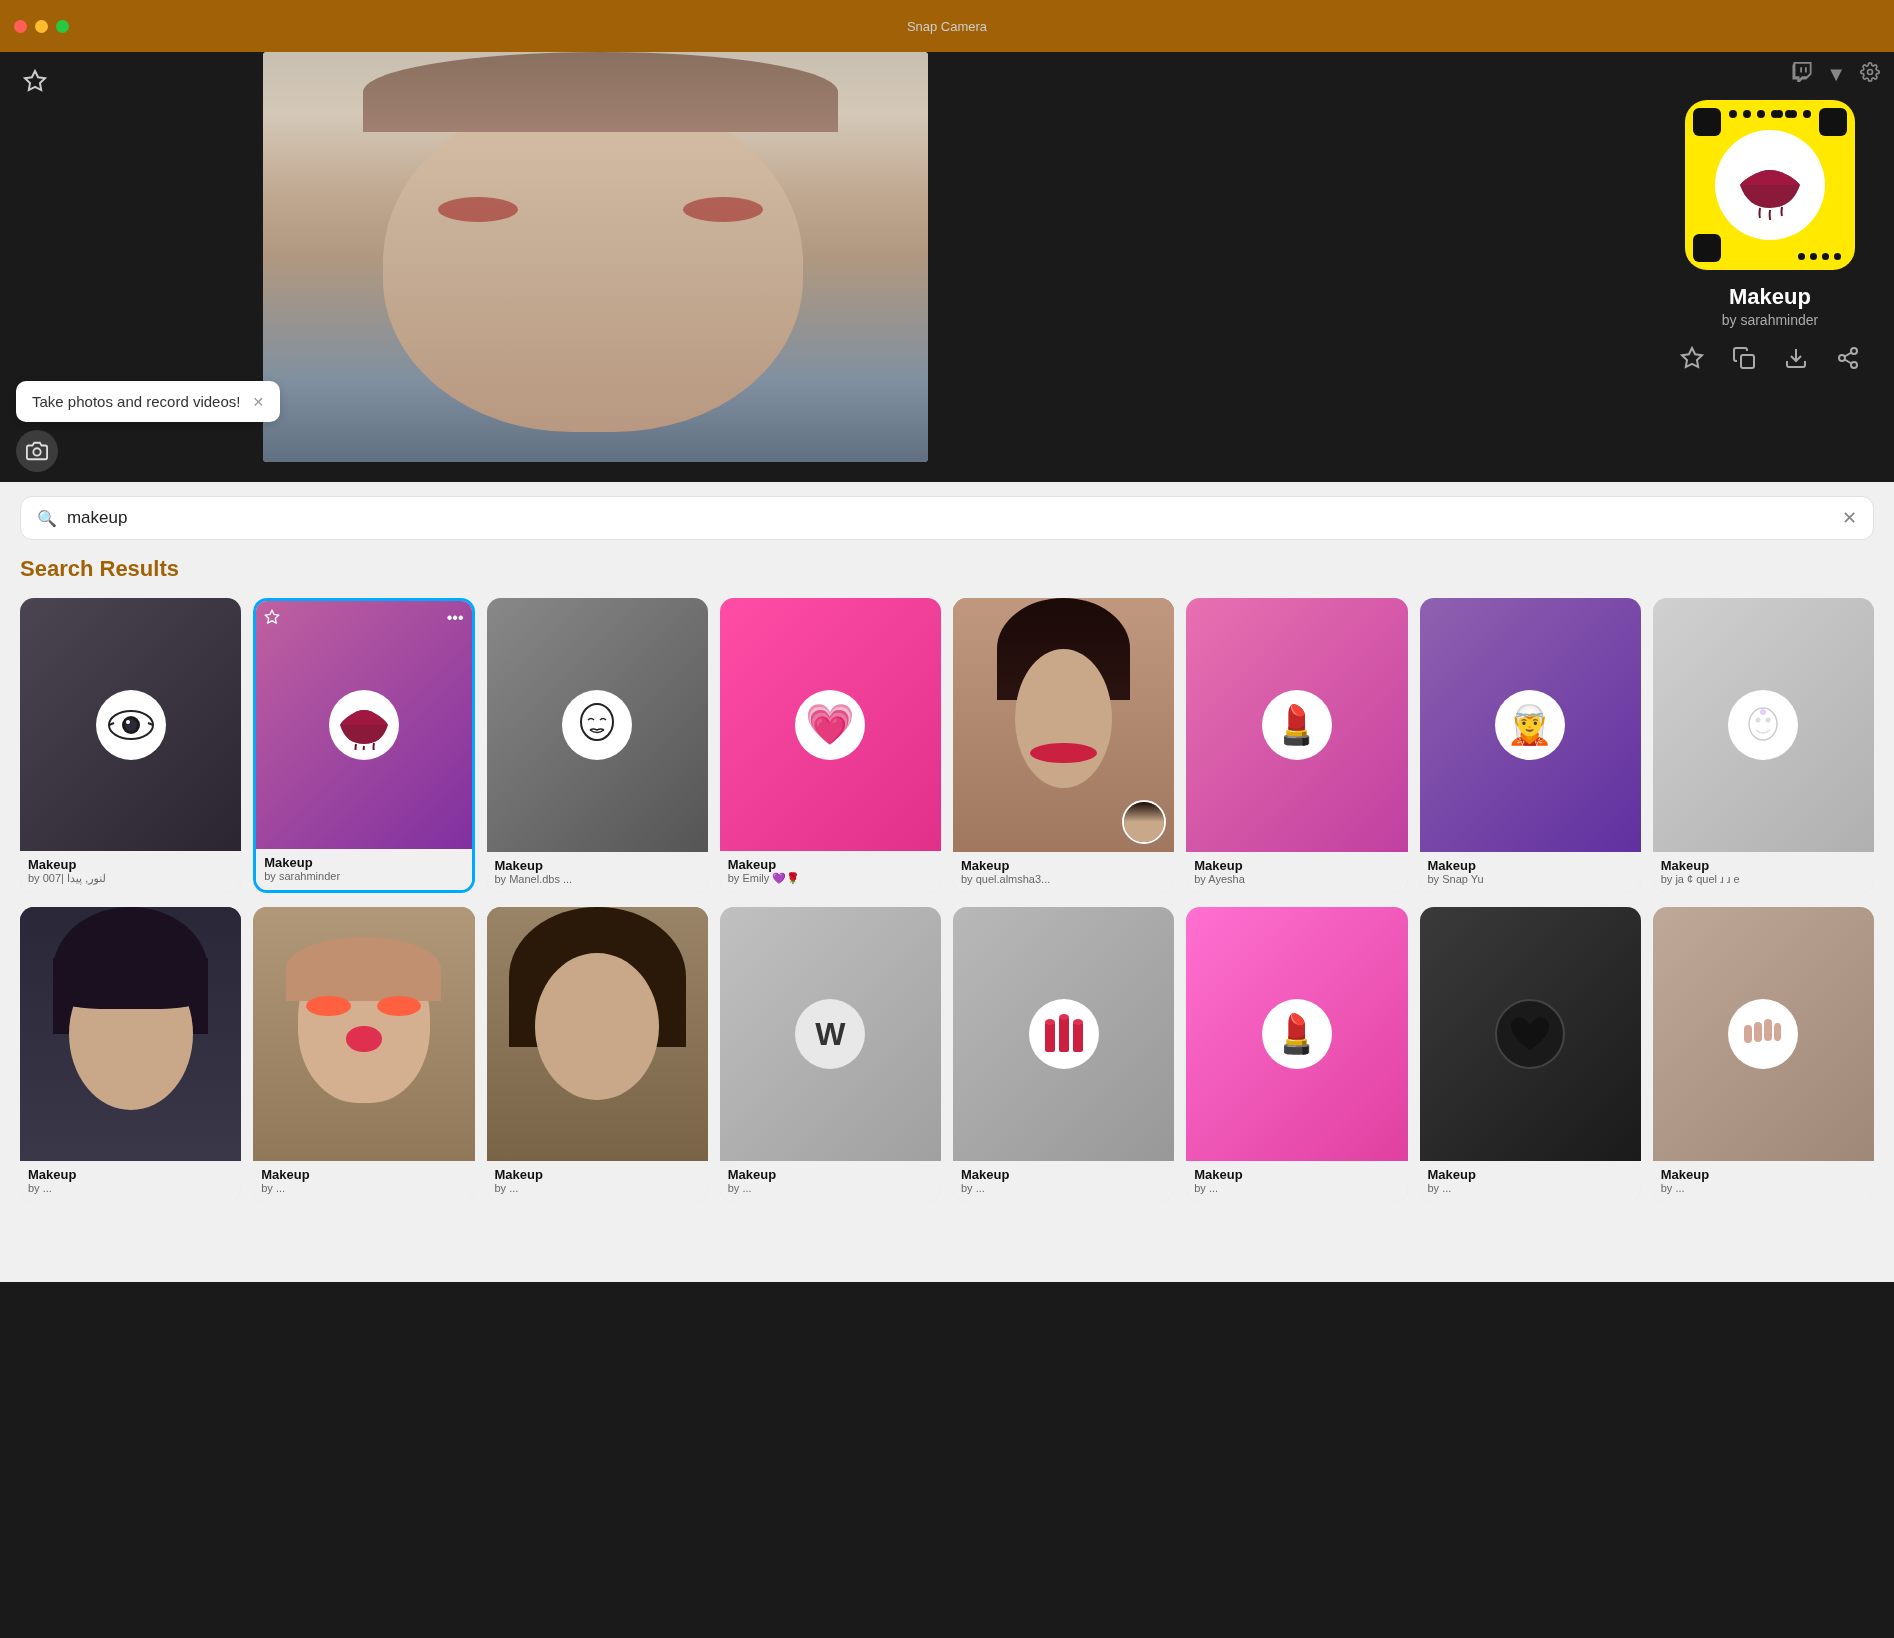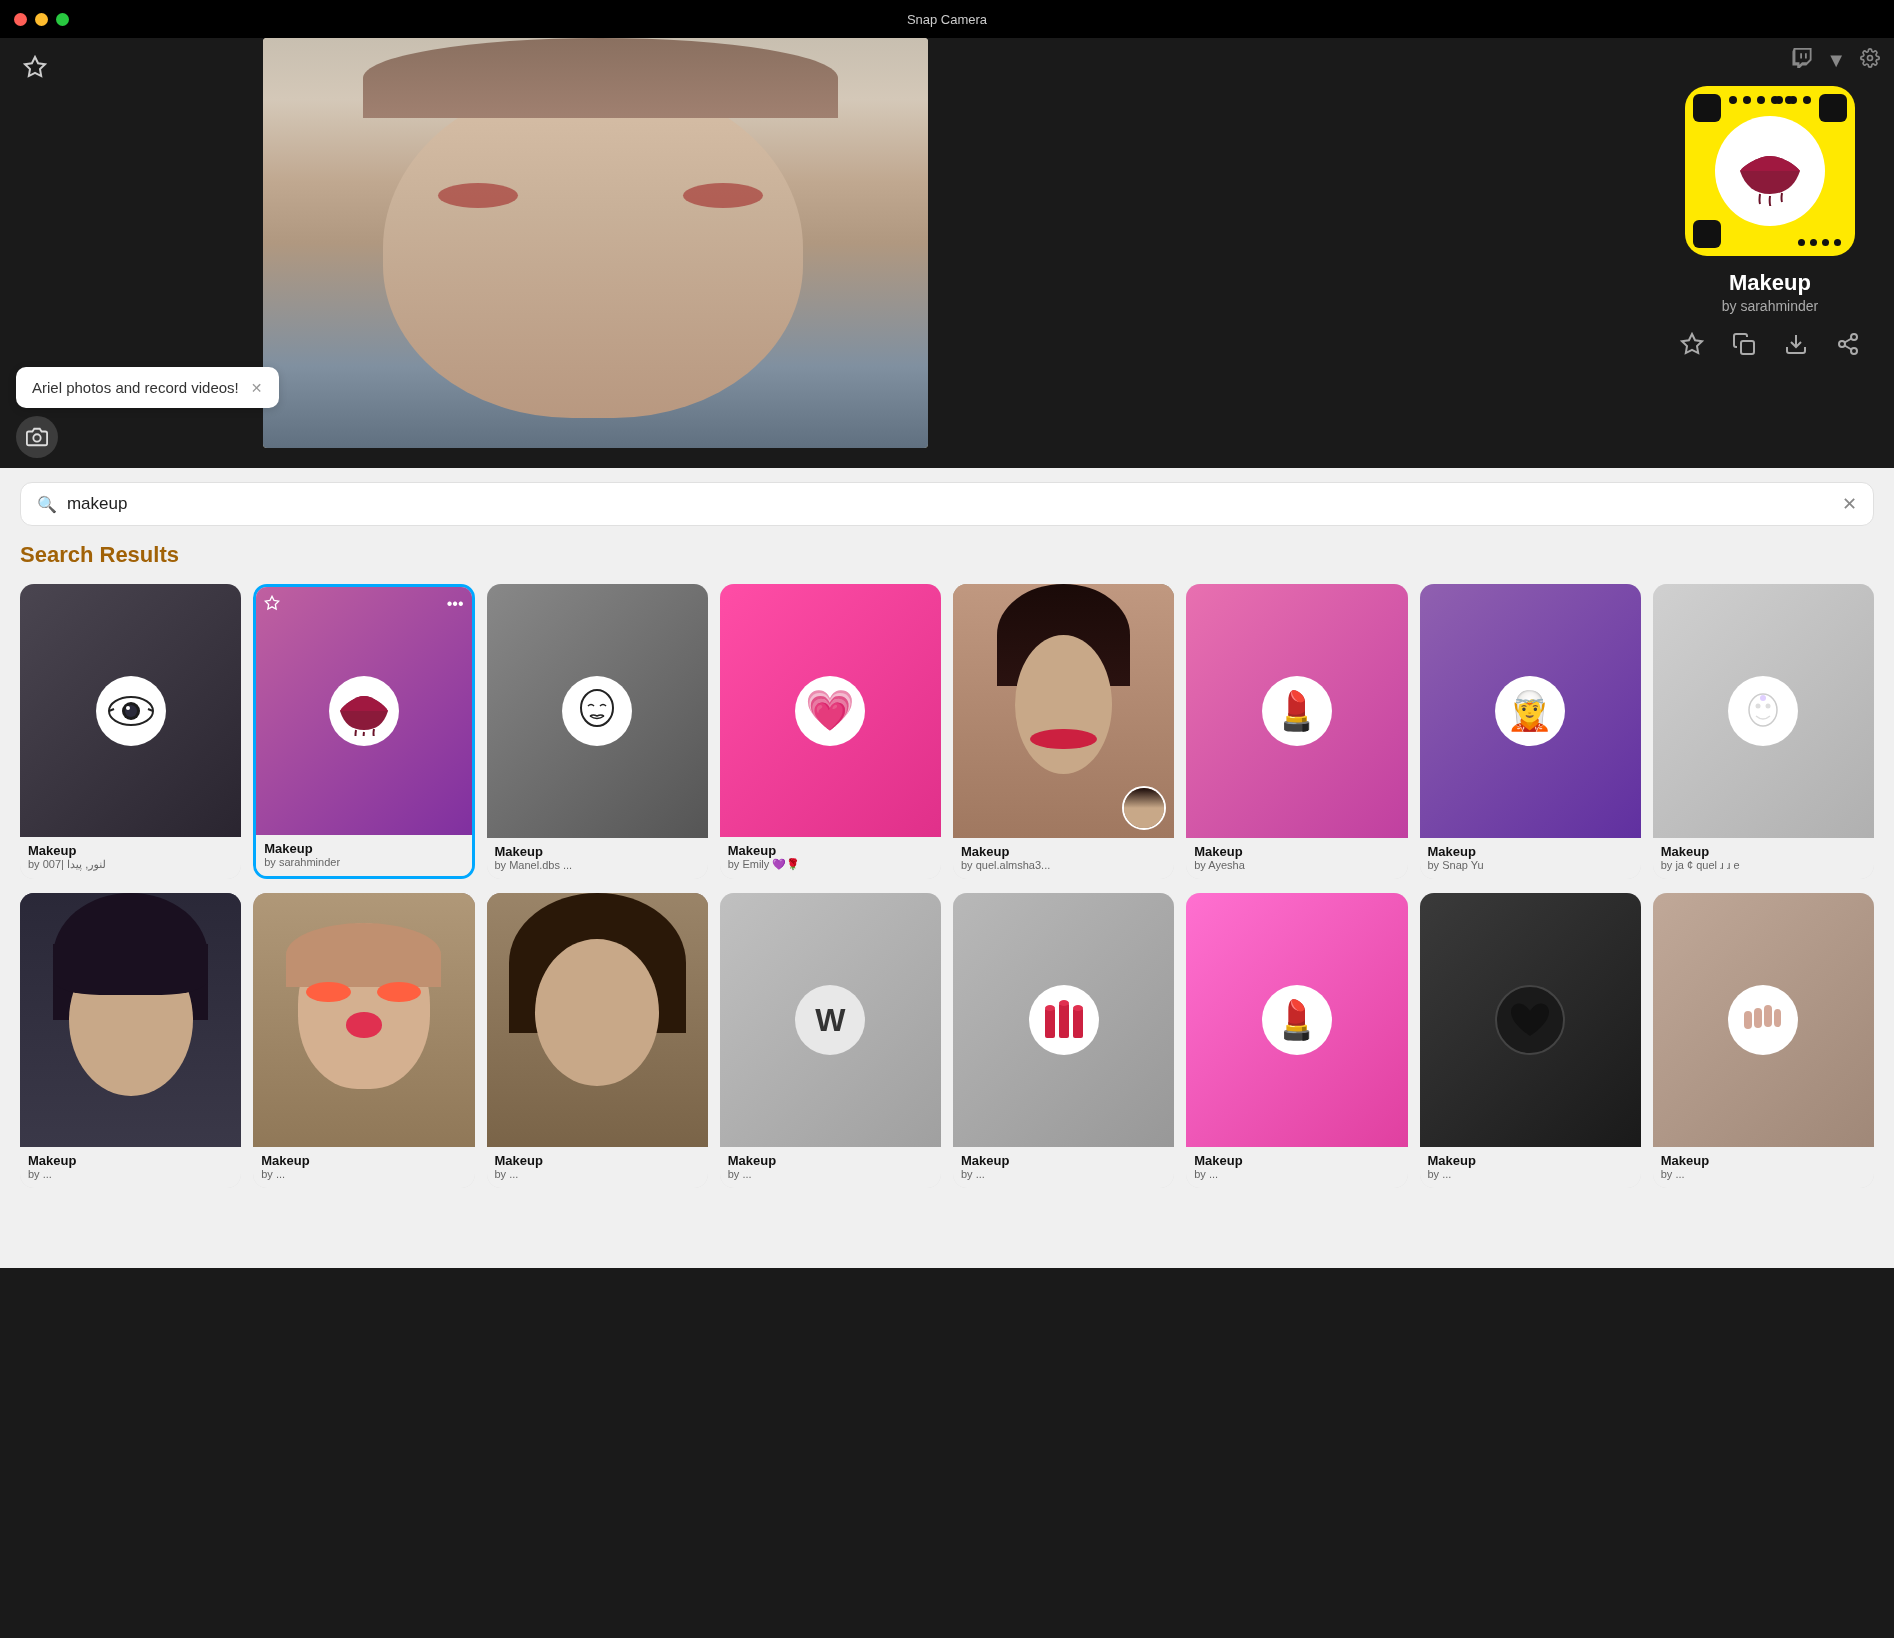--- a/index.html
+++ b/index.html
@@ -6,22 +6,22 @@
     body {
       font-family: -apple-system, BlinkMacSystemFont, 'Helvetica Neue', sans-serif;
       background: #1a1a1a;
       width: 1894px;
       min-height: 1638px;
       overflow-x: hidden;
     }
 
     
     .title-bar {
-      background: #000000;
-      height: 38px;
+      background: #a16207;
+      height: 52px;
       display: flex;
       align-items: center;
       justify-content: center;
       position: relative;
     }
     .title-bar-buttons {
       position: absolute;
       left: 14px;
       display: flex;
       gap: 8px;
@@ -368,21 +368,21 @@
 
     <div style="position:absolute;top:40px;left:120px;width:420px;height:340px;border-radius:50% 50% 45% 45%;background:linear-gradient(180deg, #d8c0a8 0%, #c8b098 40%, #b89880 100%);"></div>
 
     <div style="position:absolute;top:145px;left:175px;width:80px;height:25px;border-radius:50%;background:rgba(160,40,40,0.6);"></div>
     <div style="position:absolute;top:145px;right:165px;width:80px;height:25px;border-radius:50%;background:rgba(160,40,40,0.6);"></div>
 
     <div style="position:absolute;top:0;left:100px;right:90px;height:80px;background:linear-gradient(180deg, #8a7060 0%, #a08070 100%);border-radius:50% 50% 0 0;"></div>
   </div>
 
   <div class="tooltip">
-    <span>Ariel photos and record videos!</span>
+    <span>Take photos and record videos!</span>
     <span class="tooltip-close">✕</span>
   </div>
 
   <div class="camera-icon-btn">
     <svg width="22" height="22" viewBox="0 0 24 24" fill="none" stroke="#ddd" stroke-width="2">
       <path d="M23 19a2 2 0 0 1-2 2H3a2 2 0 0 1-2-2V8a2 2 0 0 1 2-2h4l2-3h6l2 3h4a2 2 0 0 1 2 2z"></path>
       <circle cx="12" cy="13" r="4"></circle>
     </svg>
   </div>
 

